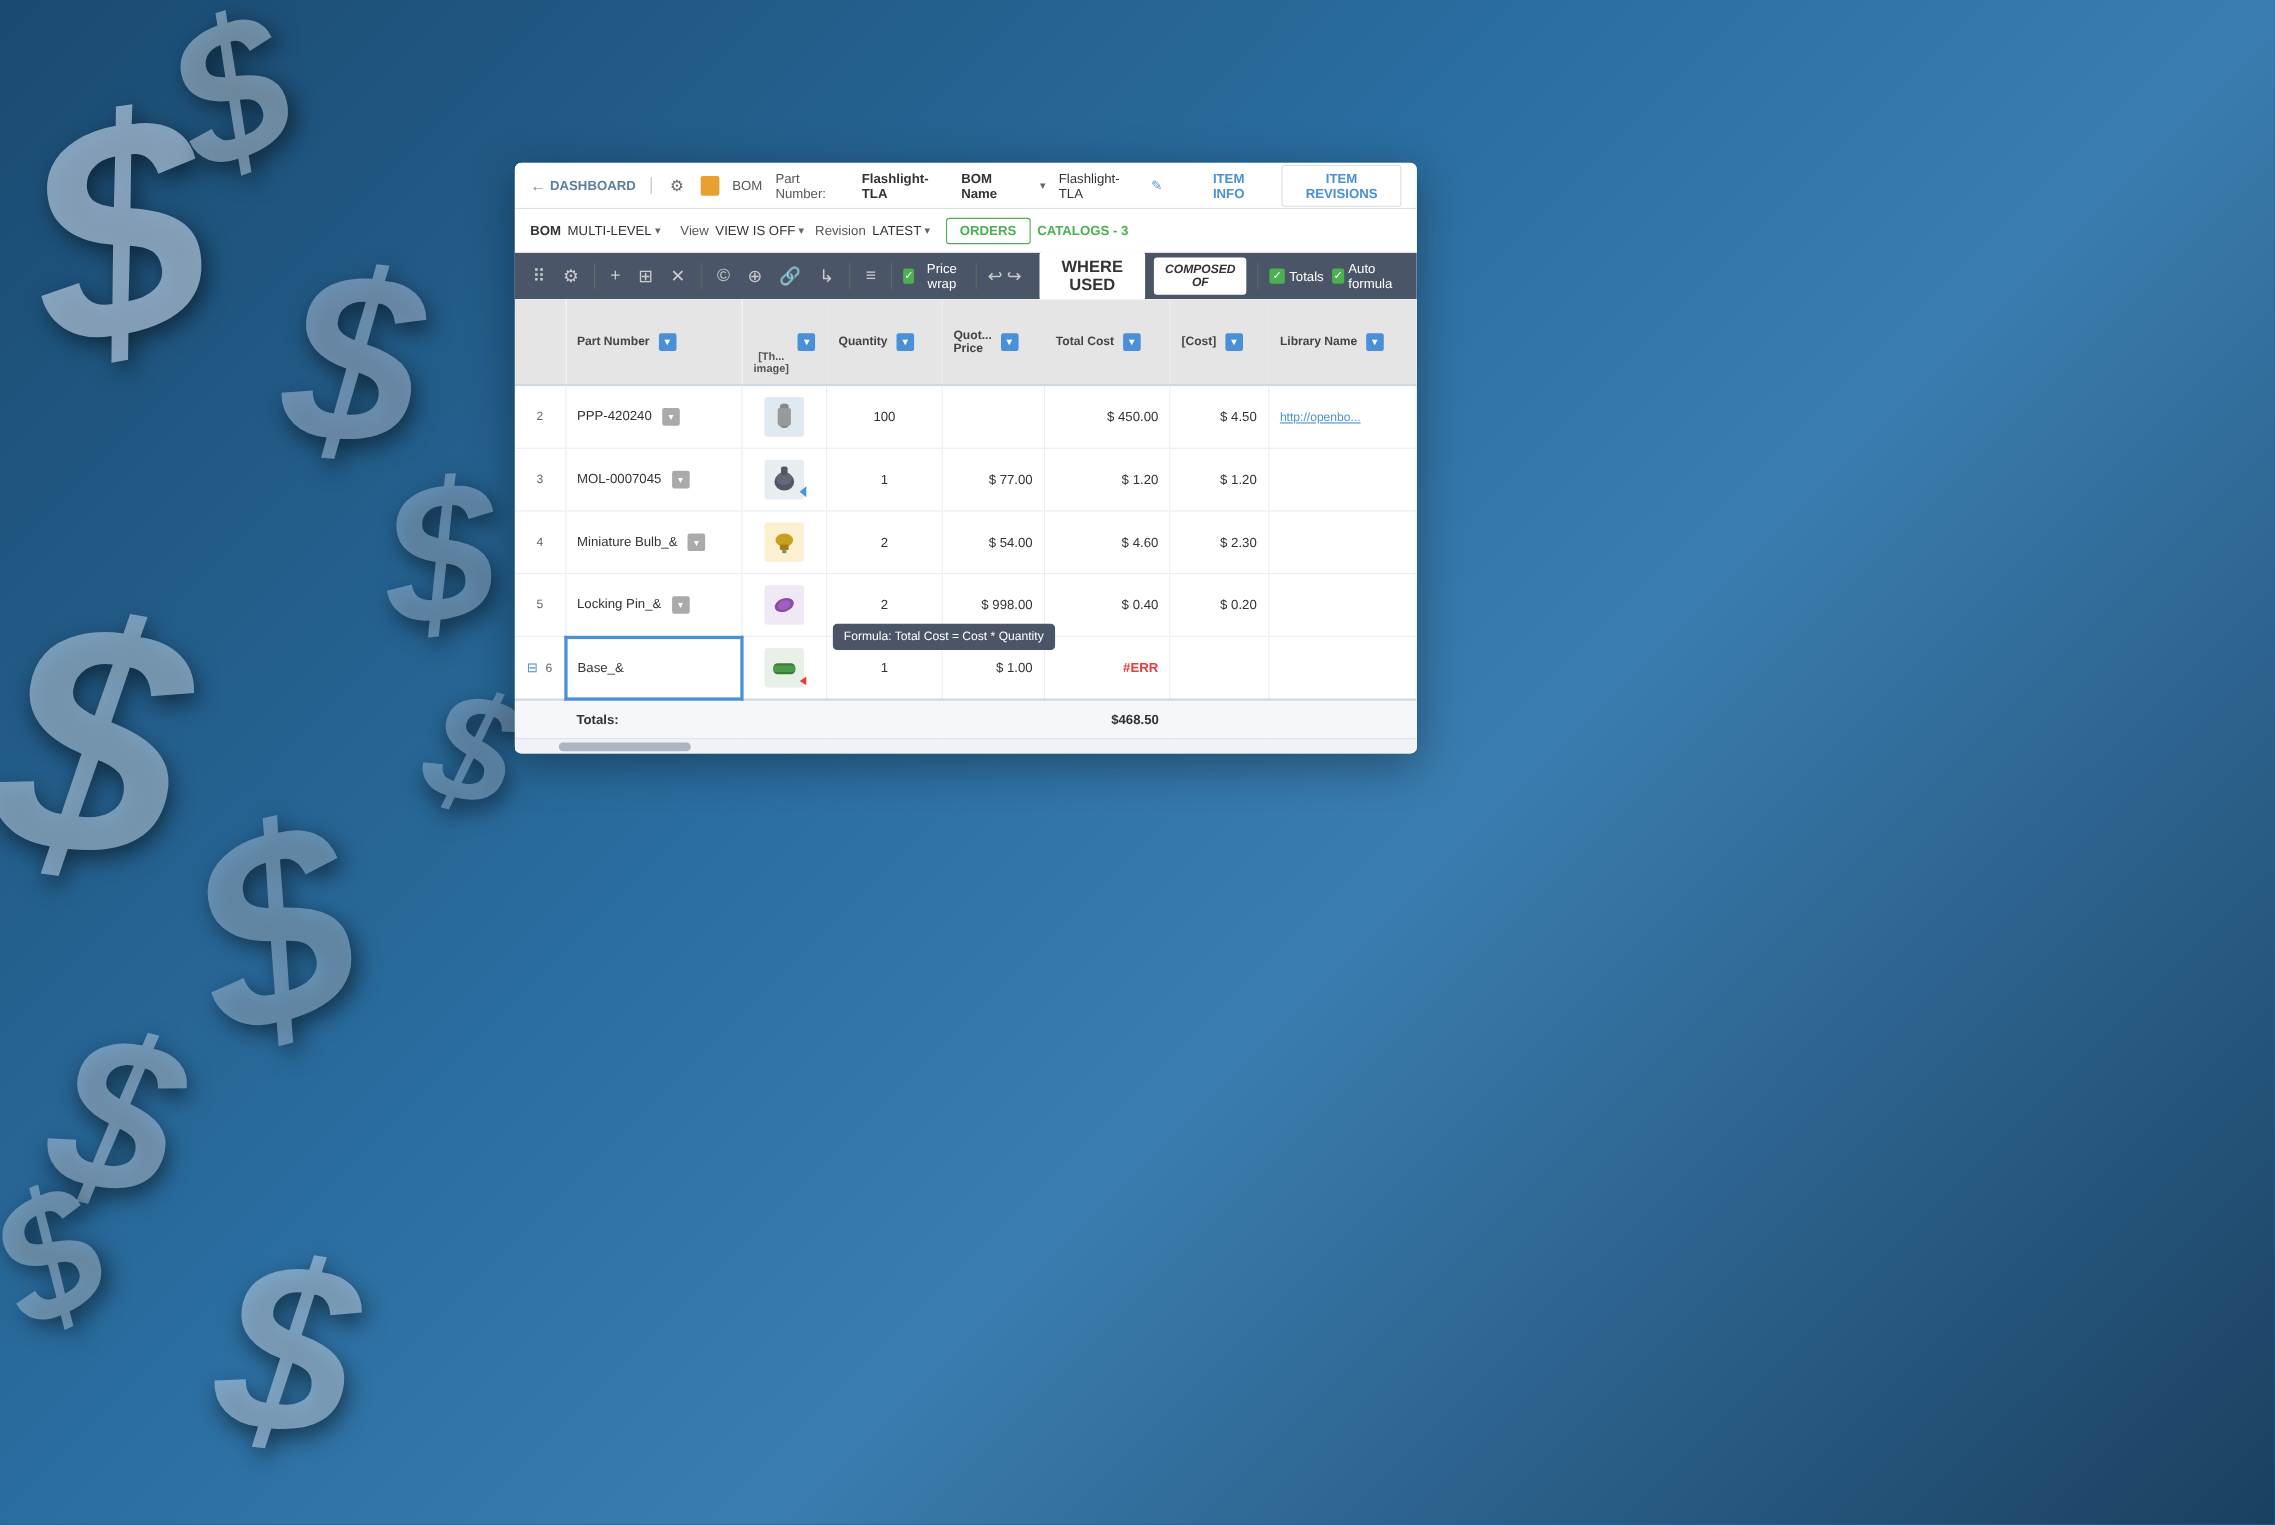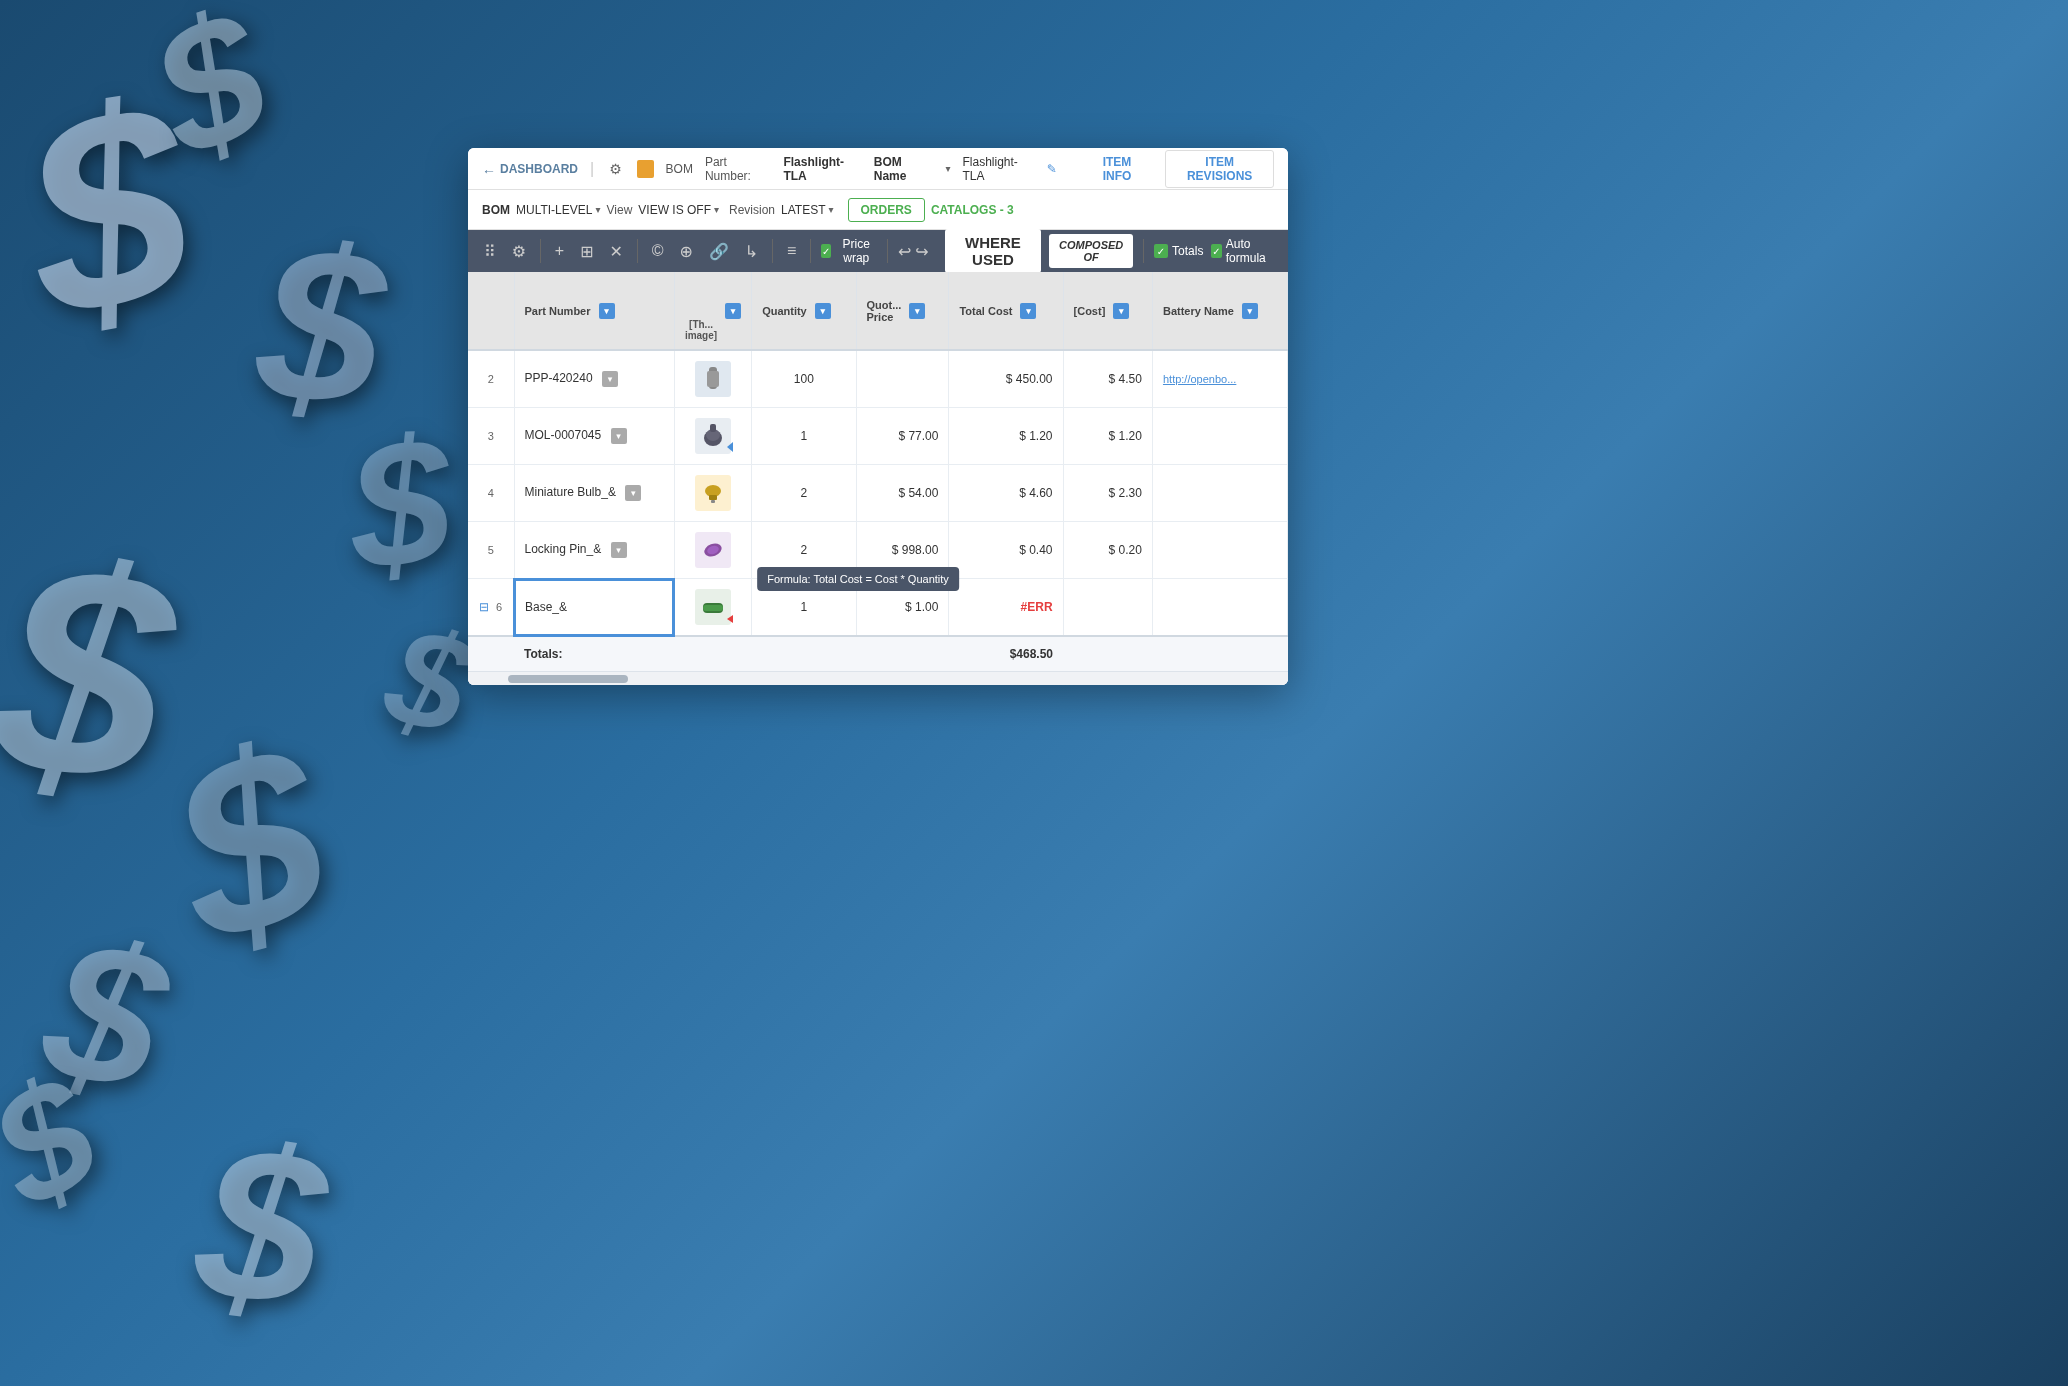--- a/index.html
+++ b/index.html
@@ -504,21 +504,21 @@
     <button class="item-info-btn">ITEM INFO</button>
     <button class="item-revisions-btn">ITEM REVISIONS</button>
   </div>
 
   <div class="second-nav">
     <span class="nav-label">BOM</span>
     <div class="nav-dropdown">
       <span>MULTI-LEVEL</span>
       <span class="dropdown-arrow">▾</span>
     </div>
-    <span style="color:#555;margin-left:0;">View</span>
+    <span style="color:#555;margin-left:12px;">View</span>
     <div class="nav-dropdown">
       <span>VIEW IS OFF</span>
       <span class="dropdown-arrow">▾</span>
     </div>
     <span style="color:#555;margin-left:4px;">Revision</span>
     <div class="nav-dropdown">
       <span>LATEST</span>
       <span class="dropdown-arrow">▾</span>
     </div>
     <button class="orders-btn">ORDERS</button>
@@ -599,21 +599,21 @@
             </div>
           </th>
           <th>
             <div class="th-content">
               <span>[Cost]</span>
               <span class="col-filter">▾</span>
             </div>
           </th>
           <th>
             <div class="th-content">
-              <span>Battery Name</span>
+              <span>Library Name</span>
               <span class="col-filter">▾</span>
             </div>
           </th>
         </tr>
       </thead>
       <tbody>
 
         <tr>
           <td><span class="row-num">2</span></td>
           <td>

